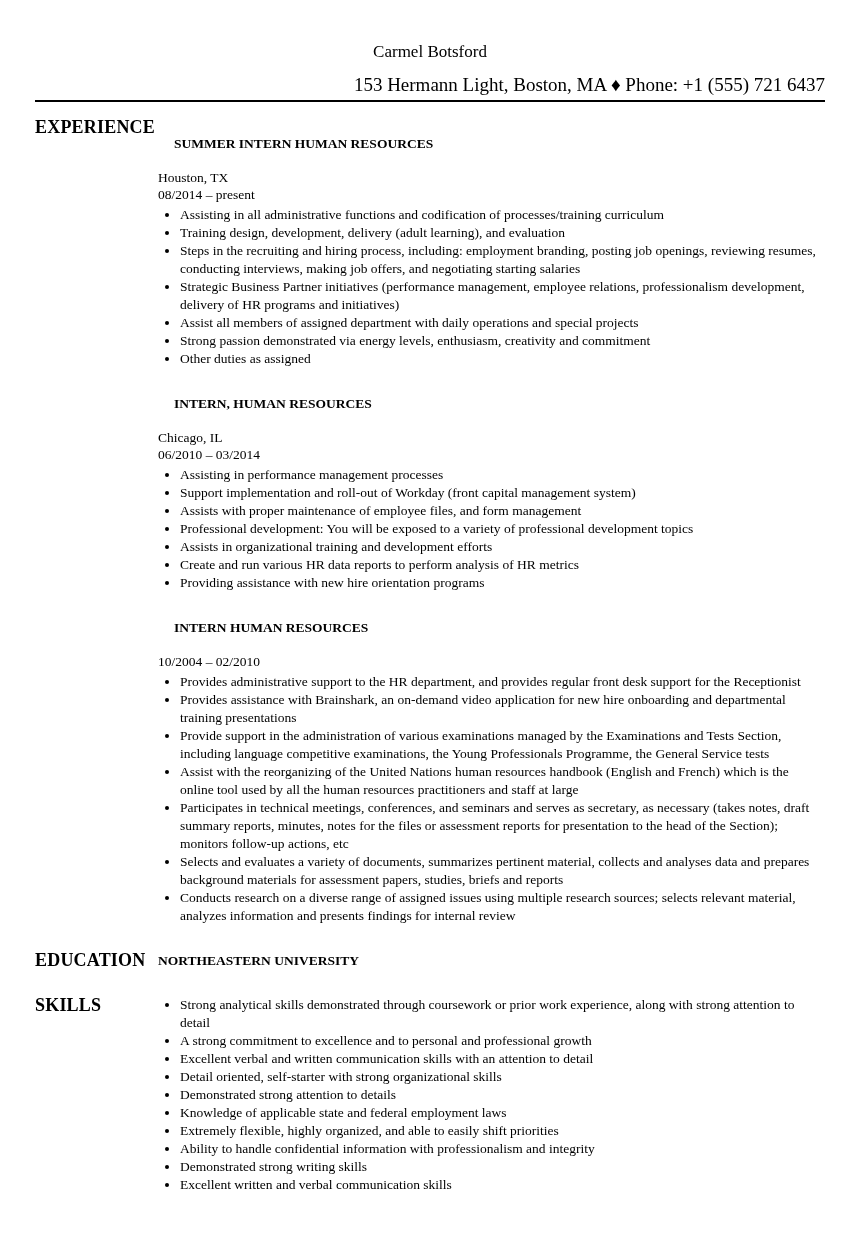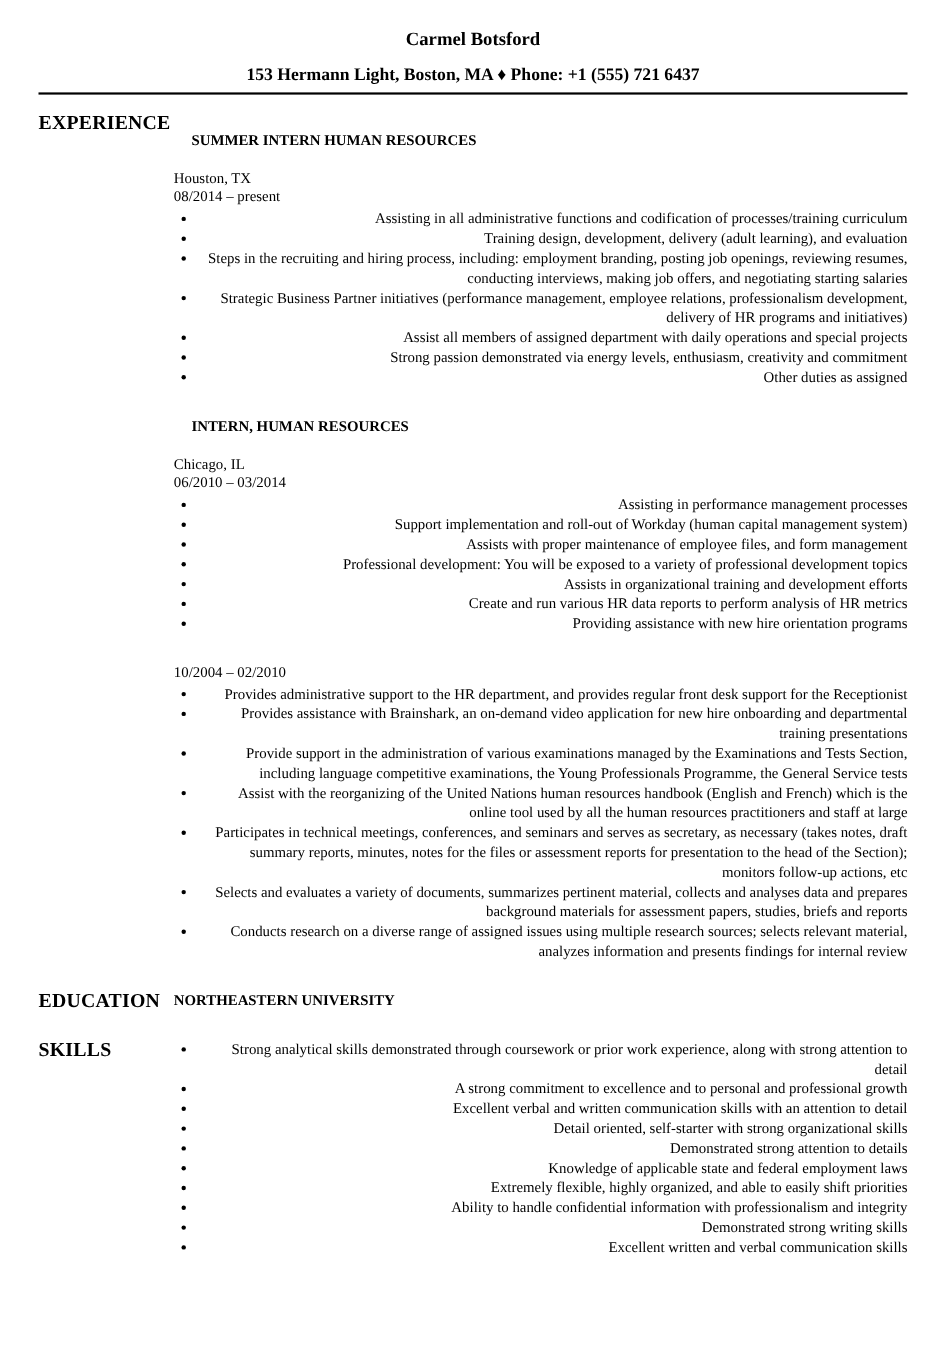--- a/index.html
+++ b/index.html
@@ -8,22 +8,22 @@
     width: 860px;
     height: 1240px;
     font-family: "Liberation Serif", "DejaVu Serif", serif;
     color: #000000;
     overflow: hidden;
   }
   .page { padding: 26px 35px 0 35px; }
 
   
   .header { text-align: center; }
-  .name { font-size: 17px; font-weight: bold; line-height: 20px; margin: 0 0 14px 0; }
-  .contact { font-size: 16px; font-weight: bold; line-height: 17px; margin: 0 0 7px 0; }
+  .name { font-size: 17px; font-weight: normal; line-height: 20px; margin: 16px 0 14px 0; }
+  .contact { font-size: 19px; font-weight: normal; line-height: 17px; margin: 0 0 7px 0; text-align: right; }
   .rule { border-bottom: 2px solid #000000; height: 0; }
 
   
   .grid {
     display: grid;
     grid-template-columns: 123px 1fr;
     row-gap: 26px;
     margin-top: 16px;
   }
   .col-label {
@@ -36,21 +36,20 @@
   
   .job + .job { margin-top: 26px; }
   .job-title { font-size: 13.5px; font-weight: bold; line-height: 19px; margin: 16px; }
   .job-location { font-size: 13.5px; font-weight: normal; line-height: 17px; }
   .job-dates { font-size: 13.5px; line-height: 17px; }
 
   ul.bullets {
     margin: 3px 0 0 0;
     padding: 0 0 0 22px;
     list-style: disc outside;
-    text-align: right;
   }
   ul.bullets li {
     font-size: 13.5px;
     line-height: 18px;
   }
   ul.bullets.skills-list { margin-top: 0; }
 
   
   .edu-school { font-size: 13.5px; font-weight: bold; line-height: 19px; }
   .edu-degree { font-size: 13.5px; font-weight: bold; line-height: 20px; }
@@ -85,30 +84,31 @@
           <li>Other duties as assigned</li>
         </ul>
       </section>
 
       <section class="job">
         <h2 class="job-title">INTERN, HUMAN RESOURCES</h2>
         <div class="job-location">Chicago, IL</div>
         <div class="job-dates">06/2010 – 03/2014</div>
         <ul class="bullets">
           <li>Assisting in performance management processes</li>
-          <li>Support implementation and roll-out of Workday (human capital management system)</li>
+          <li>Support implementation and roll-out of Workday (front capital management system)</li>
           <li>Assists with proper maintenance of employee files, and form management</li>
           <li>Professional development: You will be exposed to a variety of professional development topics</li>
           <li>Assists in organizational training and development efforts</li>
           <li>Create and run various HR data reports to perform analysis of HR metrics</li>
           <li>Providing assistance with new hire orientation programs</li>
         </ul>
       </section>
 
       <section class="job">
+        <h2 class="job-title">INTERN HUMAN RESOURCES</h2>
         <div class="job-dates">10/2004 – 02/2010</div>
         <ul class="bullets">
           <li>Provides administrative support to the HR department, and provides regular front desk support for the Receptionist</li>
           <li>Provides assistance with Brainshark, an on-demand video application for new hire onboarding and departmental training presentations</li>
           <li>Provide support in the administration of various examinations managed by the Examinations and Tests Section, including language competitive examinations, the Young Professionals Programme, the General Service tests</li>
           <li>Assist with the reorganizing of the United Nations human resources handbook (English and French) which is the online tool used by all the human resources practitioners and staff at large</li>
           <li>Participates in technical meetings, conferences, and seminars and serves as secretary, as necessary (takes notes, draft summary reports, minutes, notes for the files or assessment reports for presentation to the head of the Section); monitors follow-up actions, etc</li>
           <li>Selects and evaluates a variety of documents, summarizes pertinent material, collects and analyses data and prepares background materials for assessment papers, studies, briefs and reports</li>
           <li>Conducts research on a diverse range of assigned issues using multiple research sources; selects relevant material, analyzes information and presents findings for internal review</li>
         </ul>

